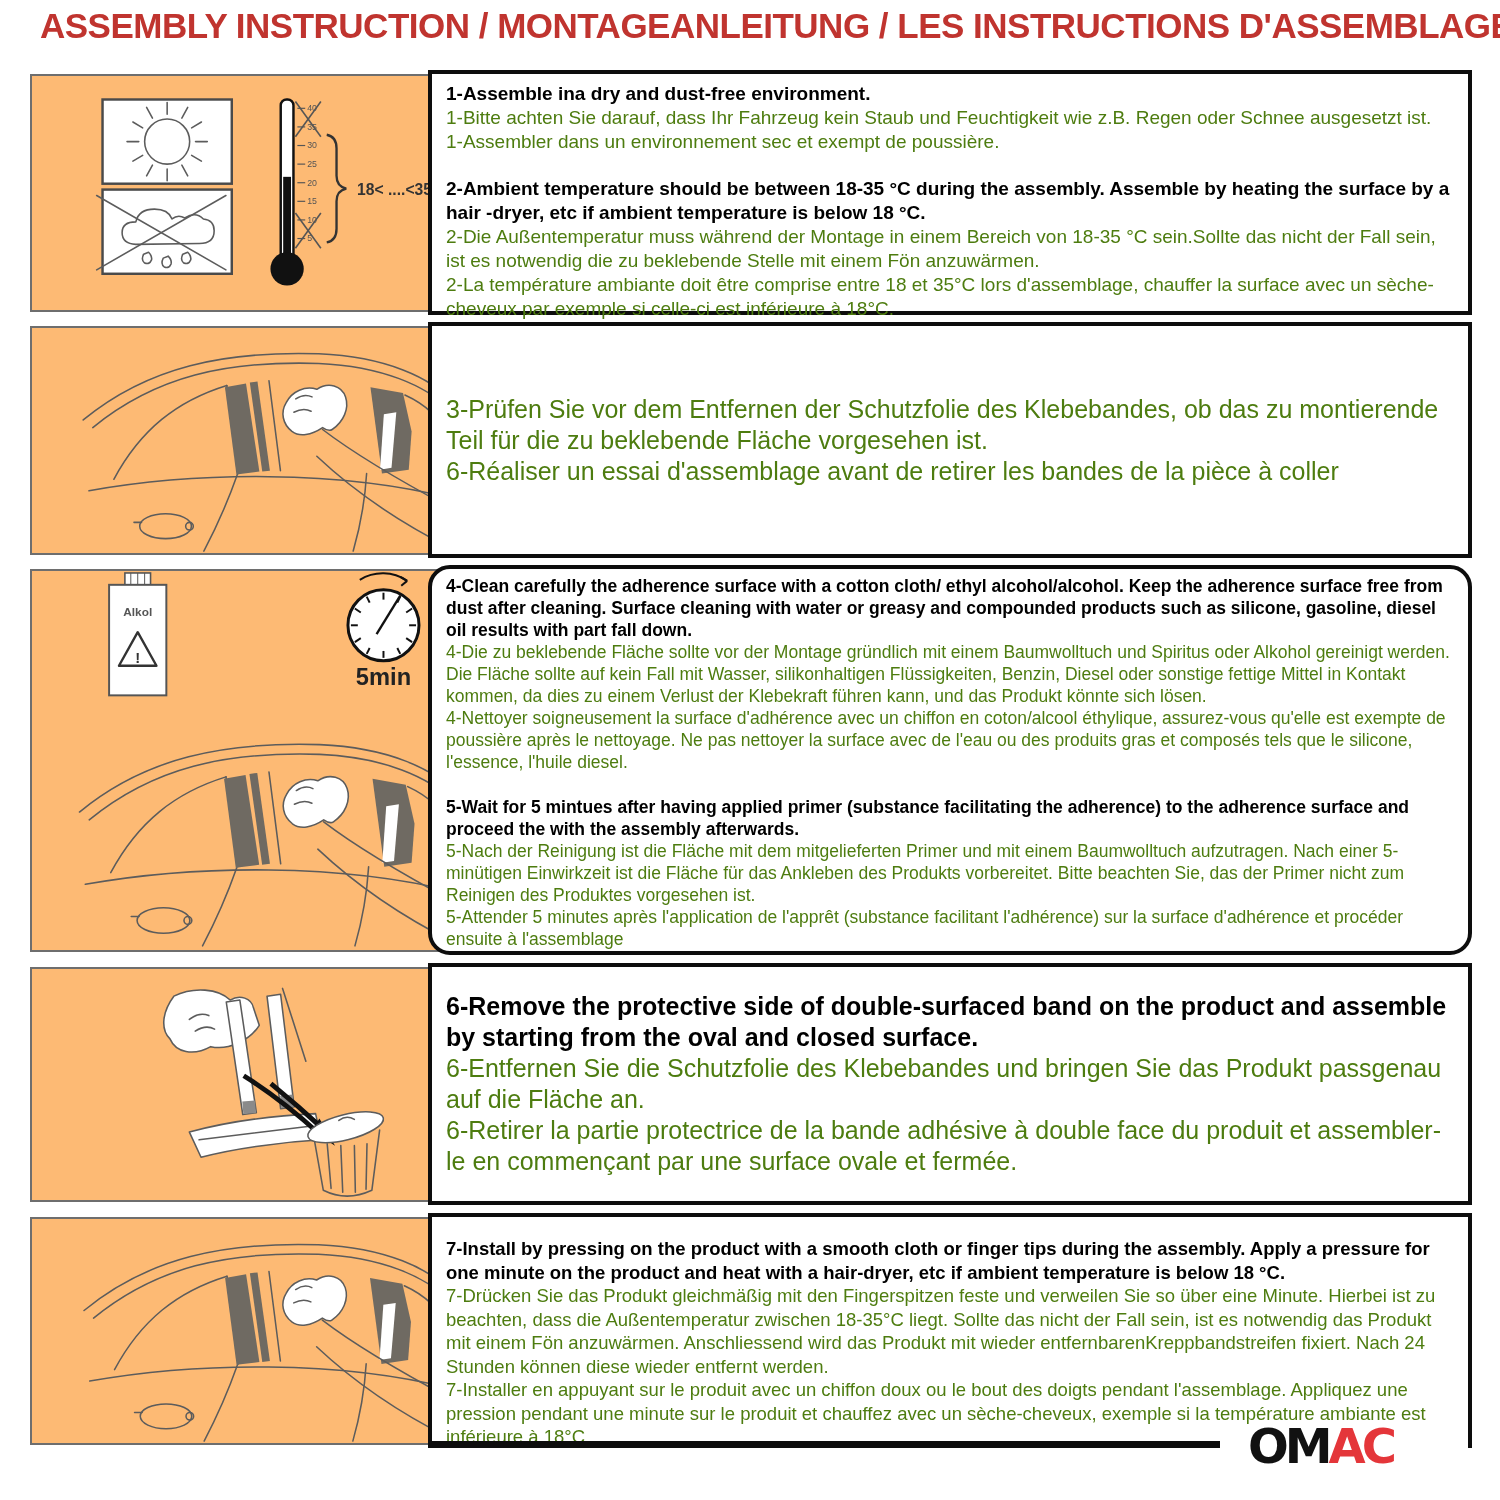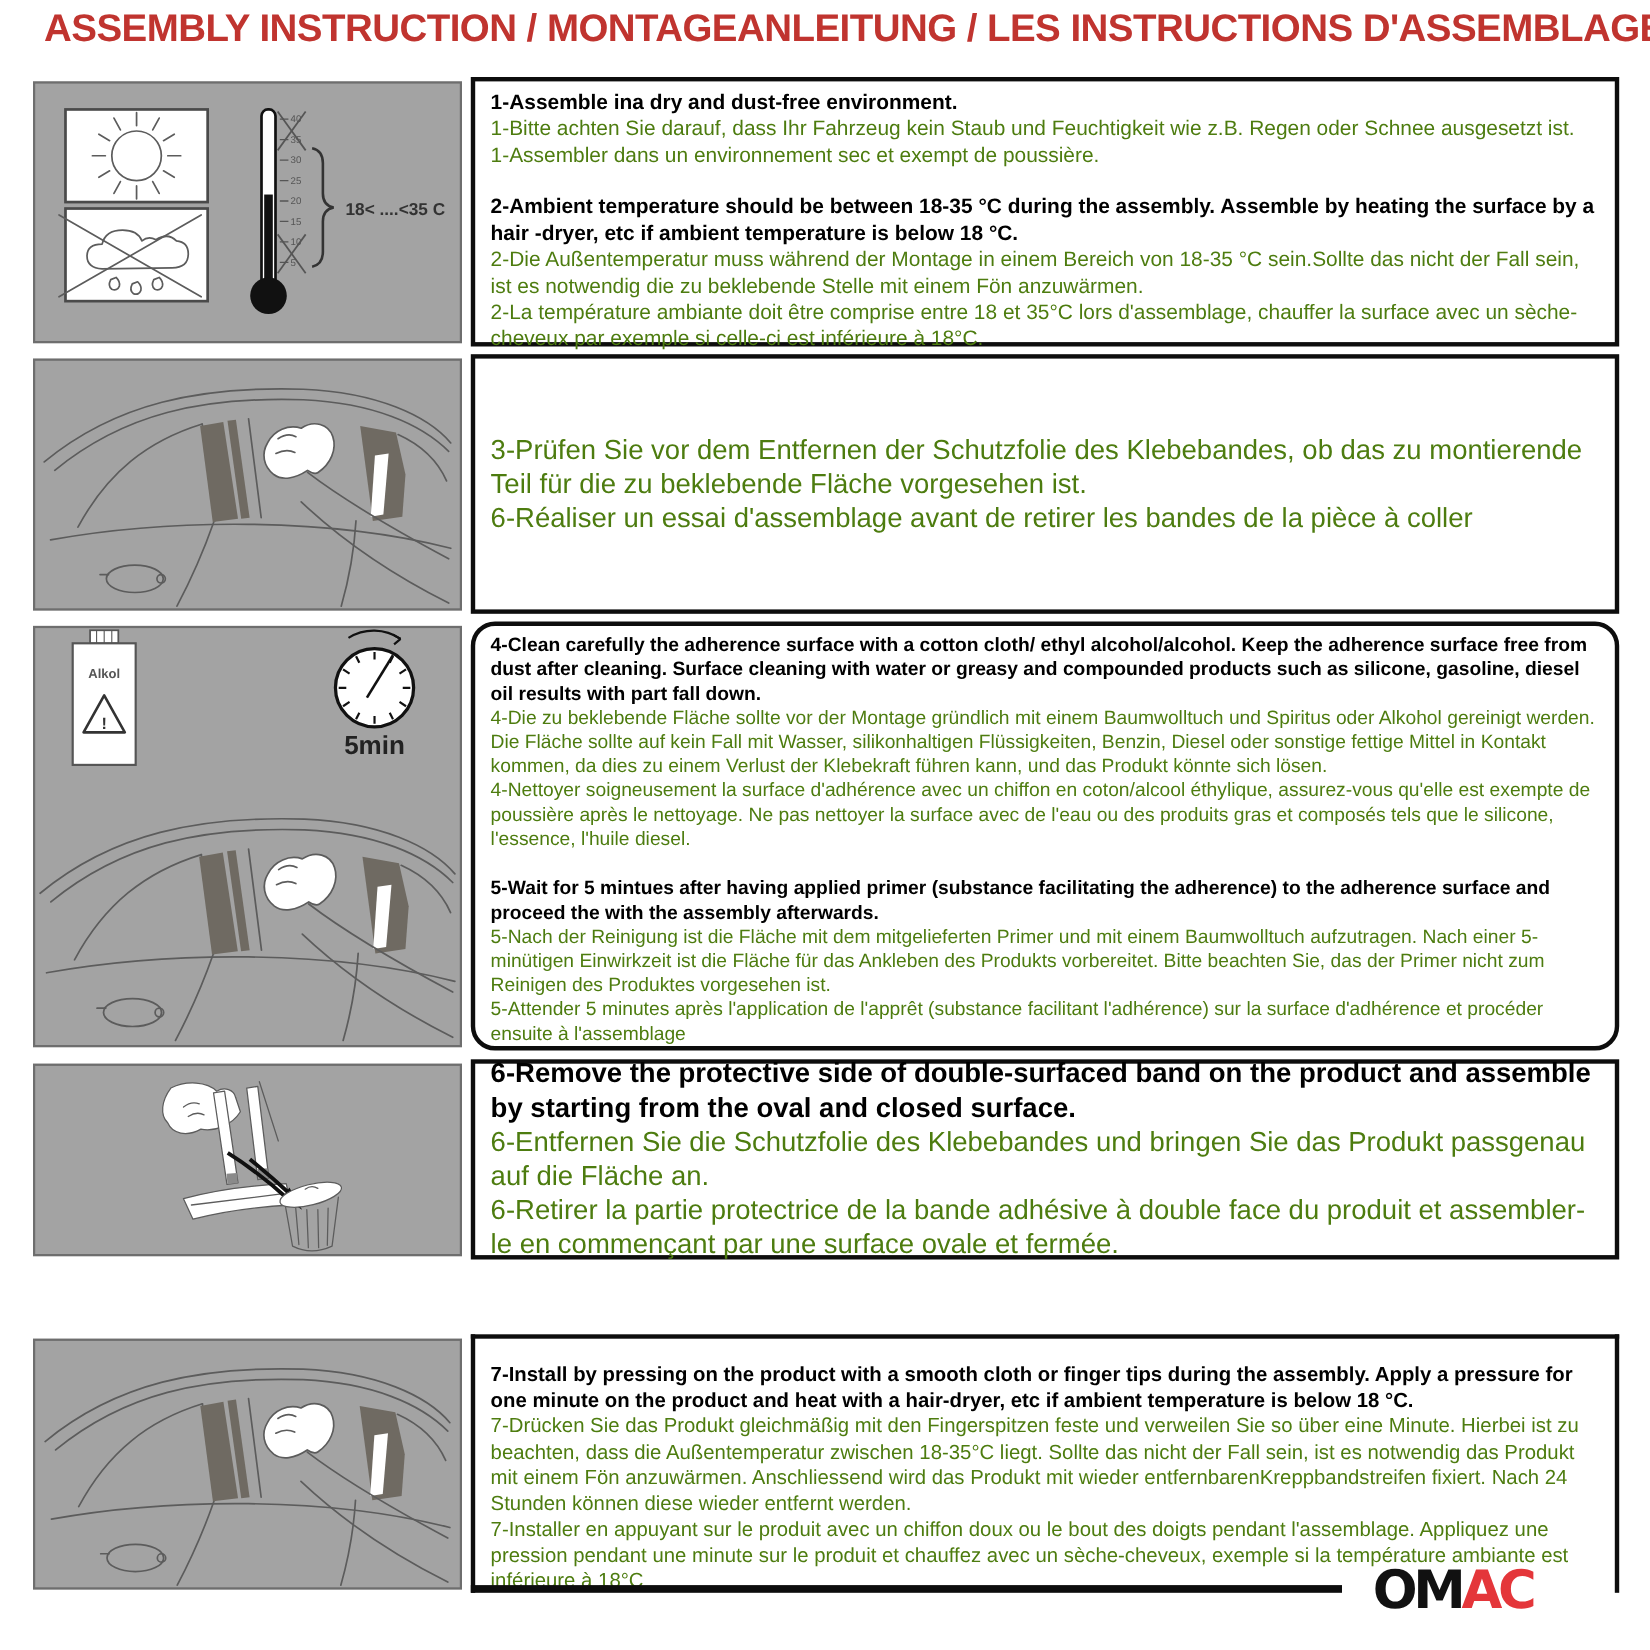--- a/index.html
+++ b/index.html
@@ -2,21 +2,21 @@
 <html><head>
 <meta charset="utf-8">
 <style>
   html,body{margin:0;padding:0;background:#fff;}
   .page{position:relative;width:1500px;height:1500px;background:#ffffff;overflow:hidden;
         font-family:"Liberation Sans", sans-serif;}
   .title{position:absolute;left:40px;top:6px;width:1440px;
          font-size:35px;font-weight:bold;letter-spacing:-0.5px;color:#c0342f;white-space:nowrap;}
   .row{position:absolute;left:0;width:1500px;}
   .fig-box{position:absolute;left:30px;width:386px;top:4px;bottom:3px;
-           border:2px solid #6e6e6e;background:#a3a3a3;overflow:hidden;}
+           border:2px solid #6e6e6e;background:#fdba74;overflow:hidden;padding-left:43px;}
   .fig-box svg{display:block;width:100%;height:100%;}
   .text-box{position:absolute;left:428px;right:28px;top:0;bottom:0;
             border:4px solid #0d0d0d;background:#fff;padding:8px 14px;box-sizing:border-box;}
   .text-box.center{display:flex;flex-direction:column;justify-content:center;}
   .text-box p{margin:0;color:#4d7c0f;}
   .text-box p.b{font-weight:bold;color:#000;}
   .sz-md p{font-size:19px;line-height:24px;}
   .sz-lg p{font-size:25px;line-height:31px;}
   .sz-sm p{font-size:17.5px;line-height:22px;}
   .sz-me p{font-size:18.5px;line-height:23.5px;}
@@ -201,21 +201,21 @@
     <div class="text-box sz-sm" style="padding-top:6px;border-radius:22px;">
       <p class="b">4-Clean carefully the adherence surface with a cotton cloth/ ethyl alcohol/alcohol. Keep the adherence surface free from dust after cleaning. Surface cleaning with water or greasy and compounded products such as silicone, gasoline, diesel oil results with part fall down.</p>
       <p>4-Die zu beklebende Fläche sollte vor der Montage gründlich mit einem Baumwolltuch und Spiritus oder Alkohol gereinigt werden. Die Fläche sollte auf kein Fall mit Wasser, silikonhaltigen Flüssigkeiten, Benzin, Diesel oder sonstige fettige Mittel in Kontakt kommen, da dies zu einem Verlust der Klebekraft führen kann, und das Produkt könnte sich lösen.</p>
       <p>4-Nettoyer soigneusement la surface d'adhérence avec un chiffon en coton/alcool éthylique, assurez-vous qu'elle est exempte de poussière après le nettoyage. Ne pas nettoyer la surface avec de l'eau ou des produits gras et composés tels que le silicone, l'essence, l'huile diesel.</p>
       <p class="b gap">5-Wait for 5 mintues after having applied primer (substance facilitating the adherence) to the adherence surface and proceed the with the assembly afterwards.</p>
       <p>5-Nach der Reinigung ist die Fläche mit dem mitgelieferten Primer und mit einem Baumwolltuch aufzutragen. Nach einer 5-minütigen Einwirkzeit ist die Fläche für das Ankleben des Produkts vorbereitet. Bitte beachten Sie, das der Primer nicht zum Reinigen des Produktes vorgesehen ist.</p>
       <p>5-Attender 5 minutes après l'application de l'apprêt (substance facilitant l'adhérence) sur la surface d'adhérence et procéder ensuite à l'assemblage</p>
     </div>
   </div>
 
-  <div class="row" style="top:963px;height:182px;">
+  <div class="row" style="top:963px;height:242px;">
     <div class="fig-box">
       <svg viewBox="0 0 386 238">
         <g>
           <g class="linework">
             <path d="M96,28 C116,18 142,20 154,32 C164,26 176,30 178,40 L184,58 C174,74 152,84 134,80 C116,90 98,86 92,72 C82,62 84,44 96,28 Z" fill="#fff"></path>
             <path d="M112,52 q10,-8 20,-4"></path>
             <path d="M118,64 q11,-7 20,-2"></path>
             <path d="M572,20"></path>
             <polygon points="150,34 164,32 181,148 167,150" fill="#fff"></polygon>
             <polygon points="192,28 206,26 220,142 206,144" fill="#fff"></polygon>

